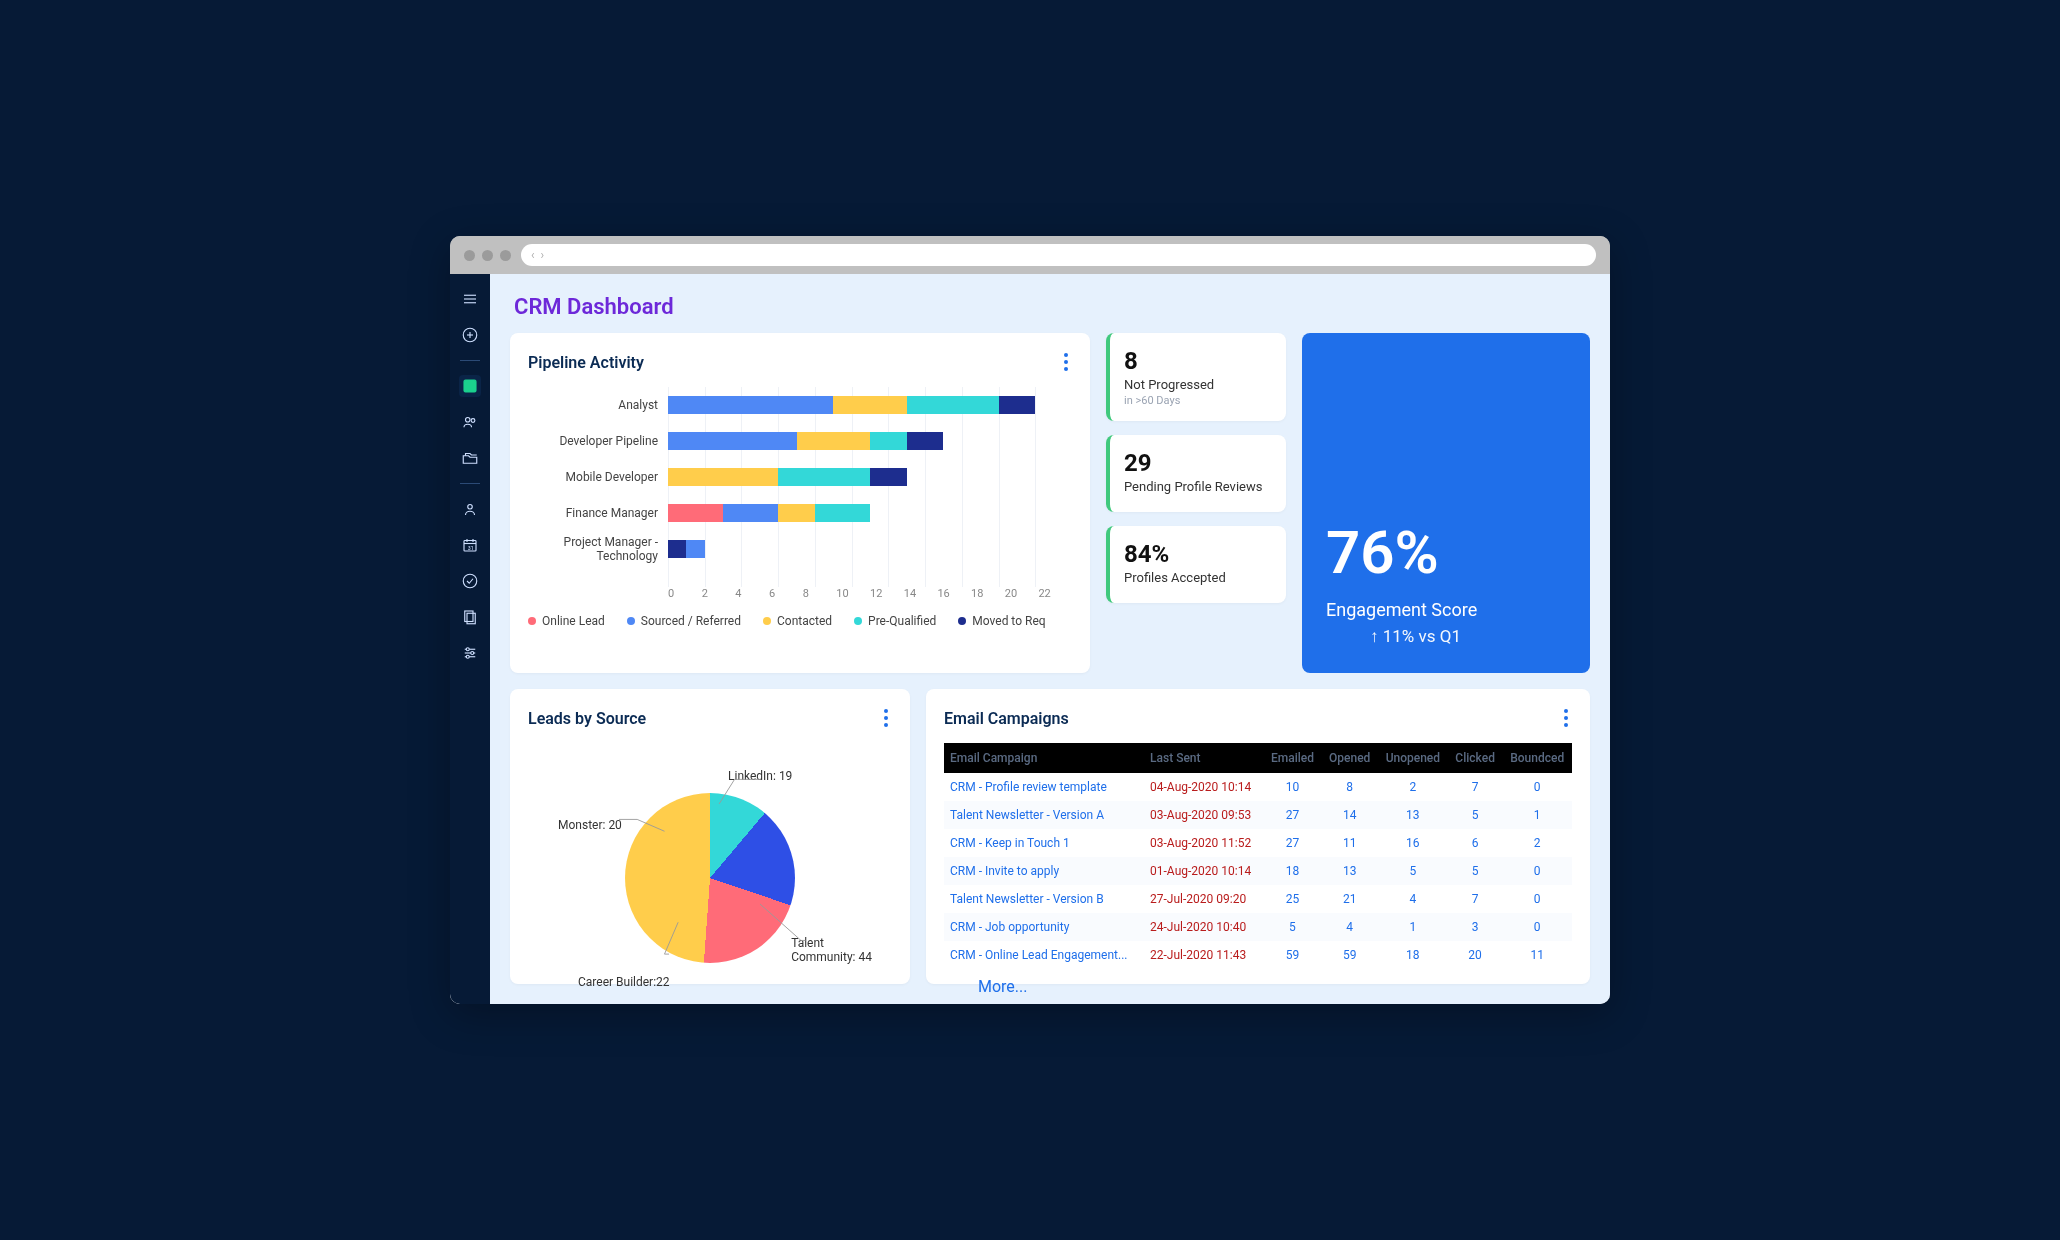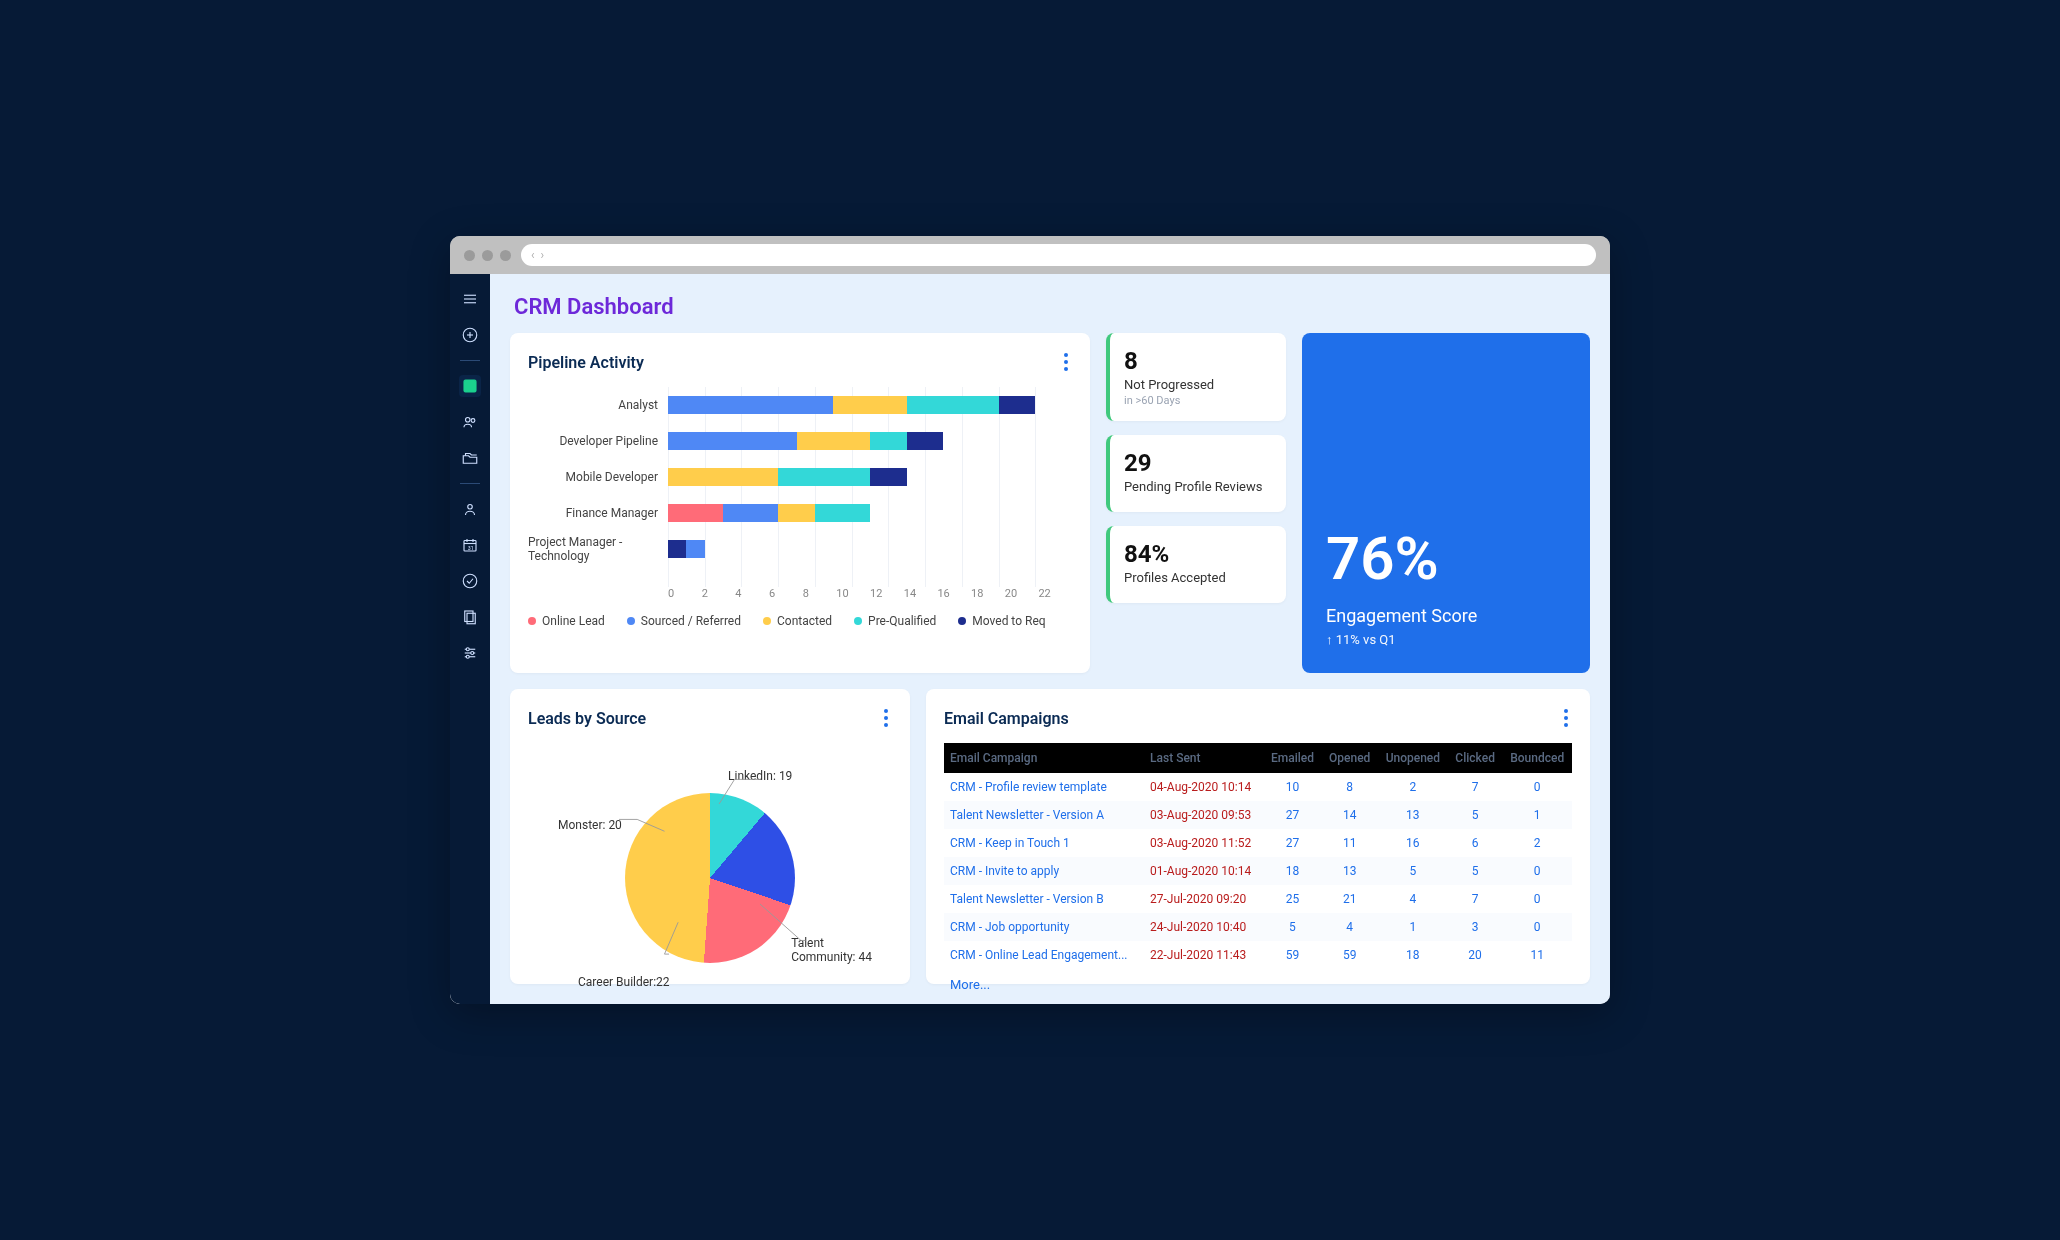--- a/index.html
+++ b/index.html
@@ -70,28 +70,28 @@
   .stat-val{font-size:24px;font-weight:700;color:#111;}
   .stat-label{font-size:13px;color:#333;margin-top:2px;}
   .stat-sub{font-size:11px;color:#9aa3b2;margin-top:2px;}
   .score-card {
     flex:1; background:#1f6fea; border-radius:8px; color:#fff;
     display:flex;flex-direction:column;justify-content:flex-end;
     padding:26px 24px;
   }
   .score-val{font-size:60px;font-weight:600;line-height:1;}
   .score-label{font-size:18px;font-weight:400;margin-top:16px;}
-  .score-sub{font-size:13px;margin-top:6px;opacity:0.95;}
+  .score-sub{font-size:17px;margin-top:6px;opacity:0.95;margin-left:44px;}
   .bottom-row{display:flex;gap:16px;margin-top:16px;}
   .leads{flex:0 0 400px;height:295px;}
   .campaigns{flex:1;height:295px;}
 
   
   .bar-area{display:flex;}
-  .bar-labels{width:140px;display:flex;flex-direction:column;font-size:12px;color:#444;text-align:left;}
+  .bar-labels{width:140px;display:flex;flex-direction:column;font-size:12px;color:#444;text-align:right;}
   .bar-labels div{height:36px;display:flex;align-items:center;justify-content:flex-end;padding-right:10px;line-height:1.2;}
   .bar-plot{flex:1;position:relative;height:200px;}
   .grid{position:absolute;inset:0;display:flex;}
   .grid div{flex:1;border-left:1px solid #eef1f6;}
   .bar-rows{position:relative;}
   .bar-row{height:36px;display:flex;align-items:center;}
   .seg{height:18px;}
   .axis{display:flex;font-size:11px;color:#888;margin-left:140px;}
   .axis span{flex:1;text-align:left;}
   .legend{display:flex;gap:22px;margin-top:14px;font-size:12px;color:#444;flex-wrap:wrap;}
@@ -104,21 +104,21 @@
   .pie-label{position:absolute;font-size:12px;color:#333;white-space:nowrap;}
 
   
   table{width:100%;border-collapse:collapse;font-size:12px;}
   thead th{text-align:left;color:#5a6a82;font-weight:500;padding:8px 6px;background:#000000;}
   tbody td{padding:7px 6px;color:#b91c1c;}
   tbody tr:nth-child(even){background:#f9fbfe;}
   tbody td.link, tbody td.num{color:#1f6fea;}
   tbody td.num{text-align:center;}
   thead th.num{text-align:center;}
-  .more{color:#1f6fea;font-size:13px;padding:8px 6px;cursor:pointer;}
+  .more{color:#1f6fea;font-size:16px;padding:8px 6px;cursor:pointer;margin-left:28px;}
 </style>
 </head>
 <body>
 
 <div class="browser-frame">
   <div class="browser-bar">
     <div class="dots">
       <span class="dot"></span>
       <span class="dot"></span>
       <span class="dot"></span>

